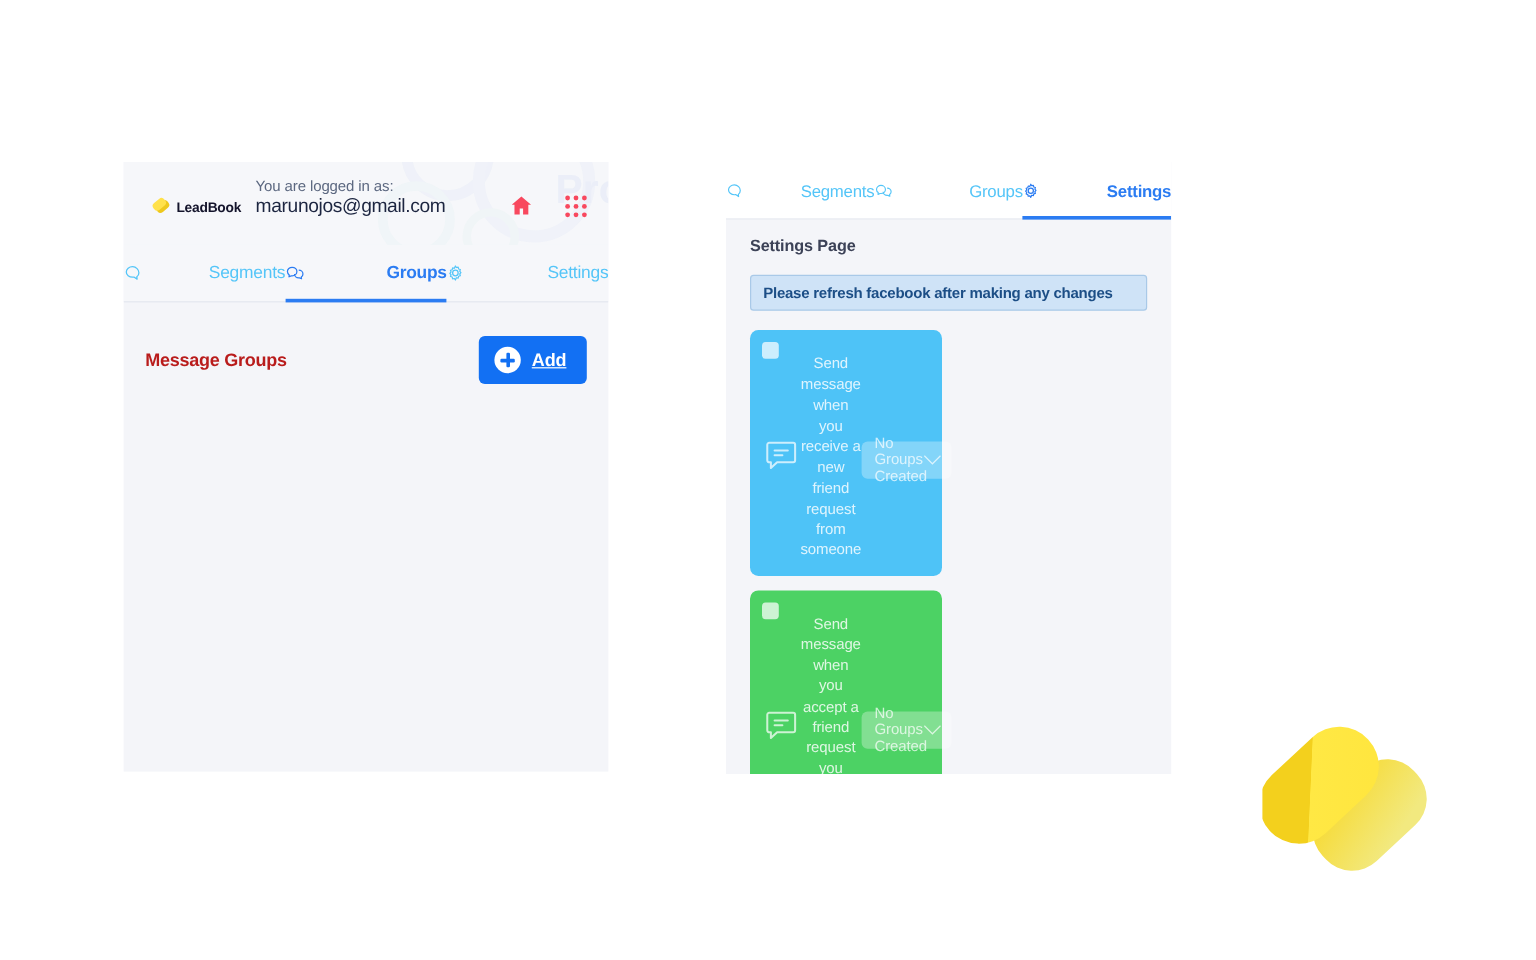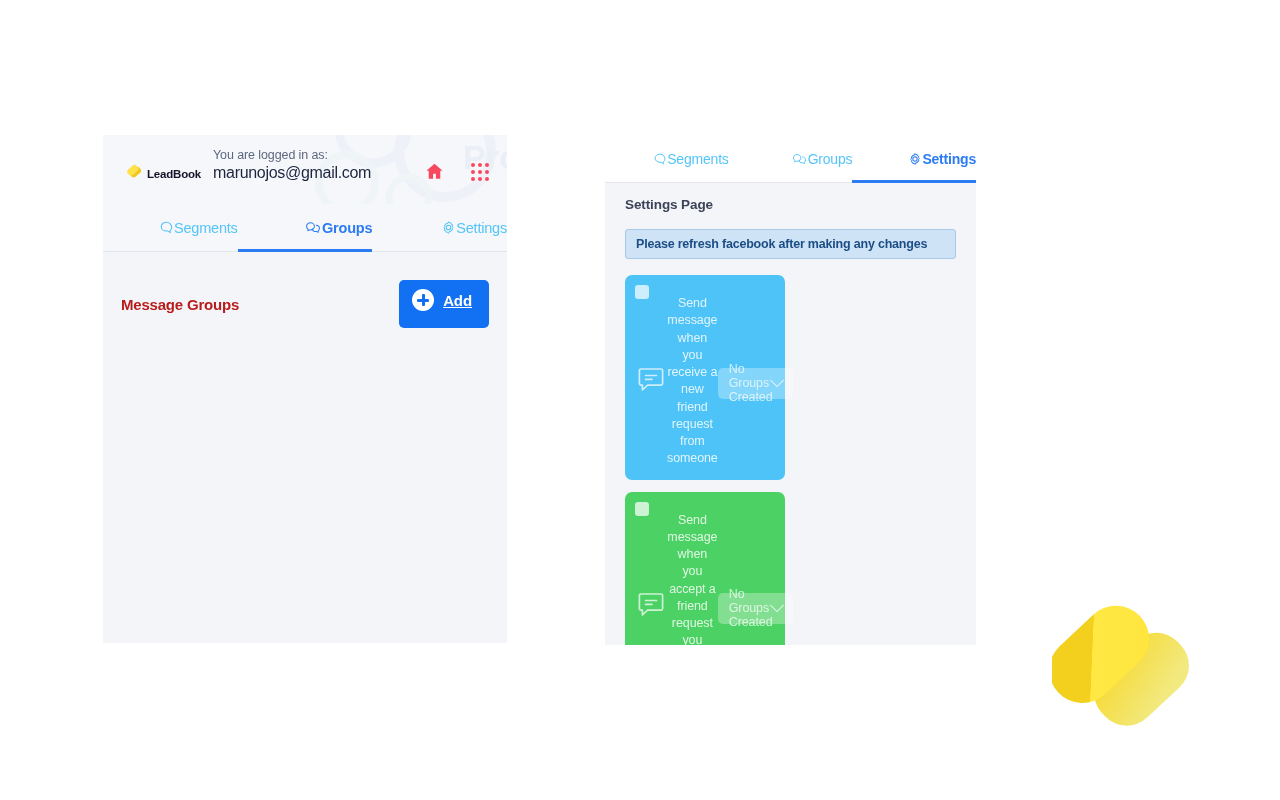--- a/index.html
+++ b/index.html
@@ -110,21 +110,21 @@
     height: 47px;
     border-bottom: 1px solid #e3e6ef;
   }
   .tabbar.left-tabs { background: #f6f7fa; }
   .tabbar.right-tabs { background: #ffffff; }
 
   .tab {
     flex: 1;
     display: flex;
     align-items: center;
-    justify-content: flex-end;
+    justify-content: space-between;
     gap: 0;
     font-size: 14.5px;
     color: #54c5f8;
     position: relative;
     cursor: pointer;
     letter-spacing: -0.2px;
   }
   .tab svg { display: block; }
   .tab.active { color: #2b7cf2; font-weight: bold; }
   .tab.active::after {
@@ -150,21 +150,21 @@
     color: #b91c1c;
     letter-spacing: -0.2px;
   }
   .add-btn {
     display: inline-flex;
     align-items: center;
     gap: 9px;
     background: #1270f3;
     border: none;
     border-radius: 5px;
-    padding: 9px 17px 17px 13px;
+    padding: 9px 17px 9px 13px;
     cursor: pointer;
     justify-content: flex-end;
   }
   .add-plus {
     width: 22px; height: 22px;
     border-radius: 50%;
     background: #ffffff;
     position: relative;
     flex: none;
   }

